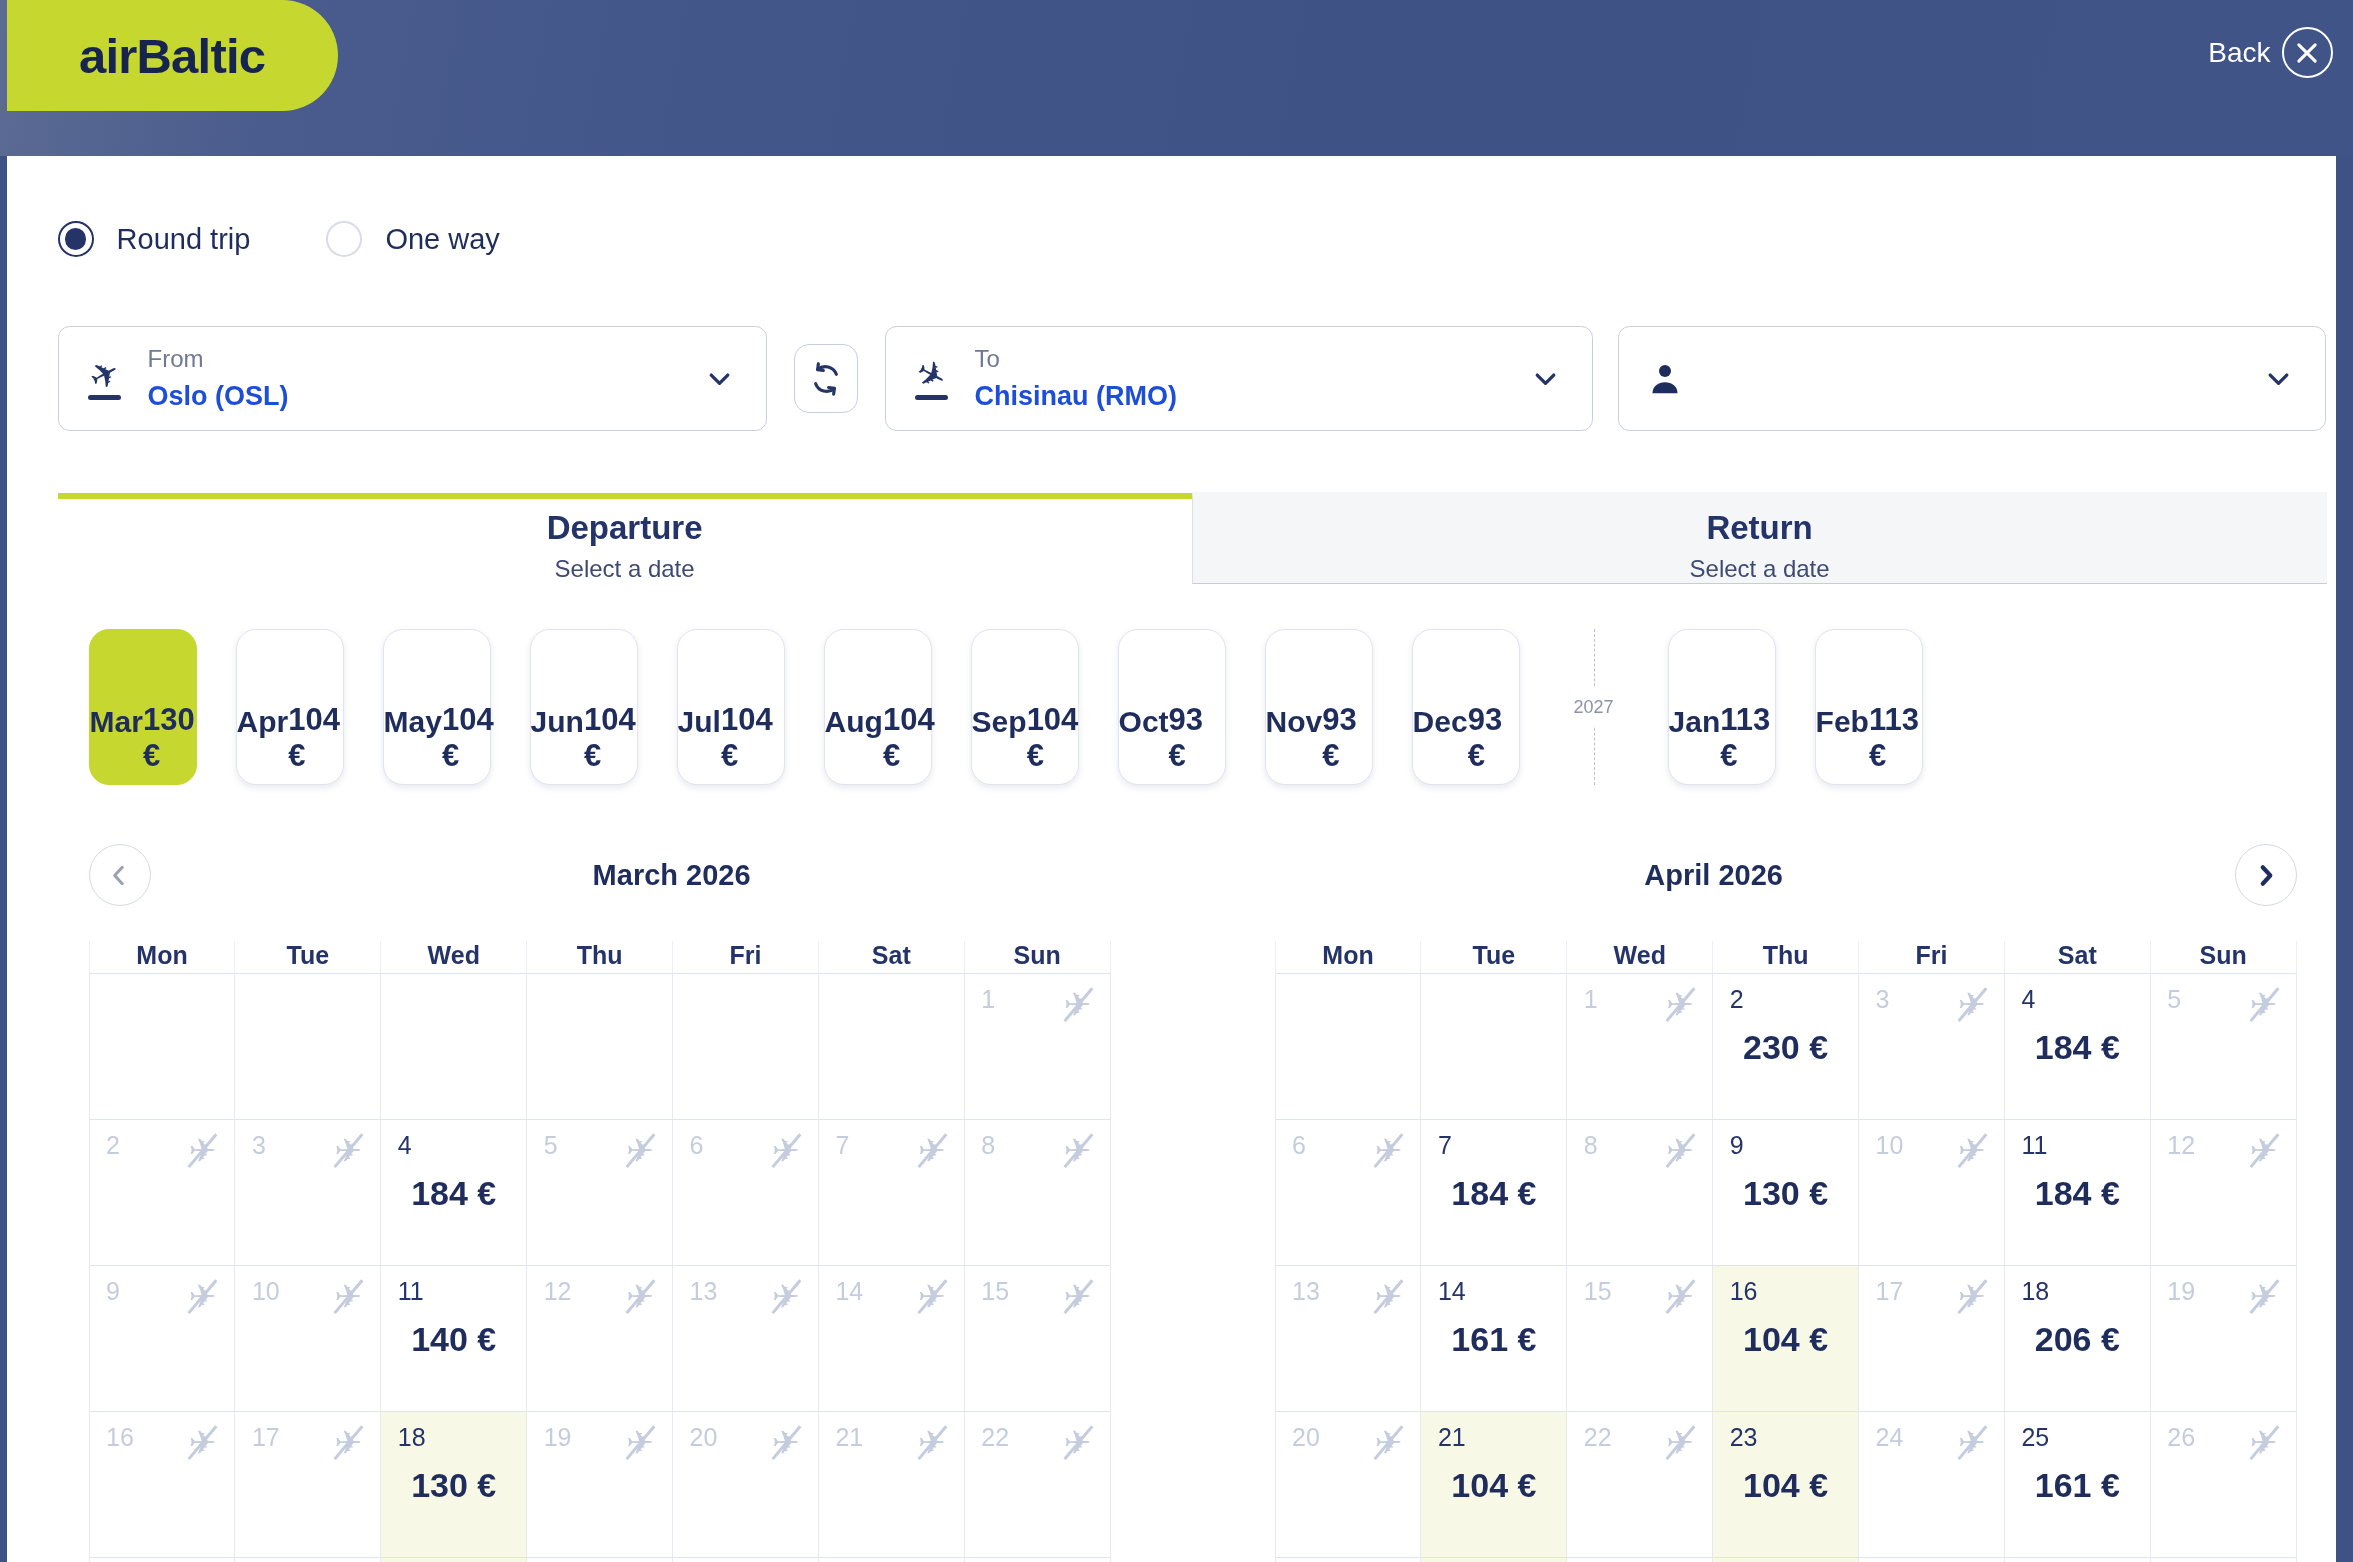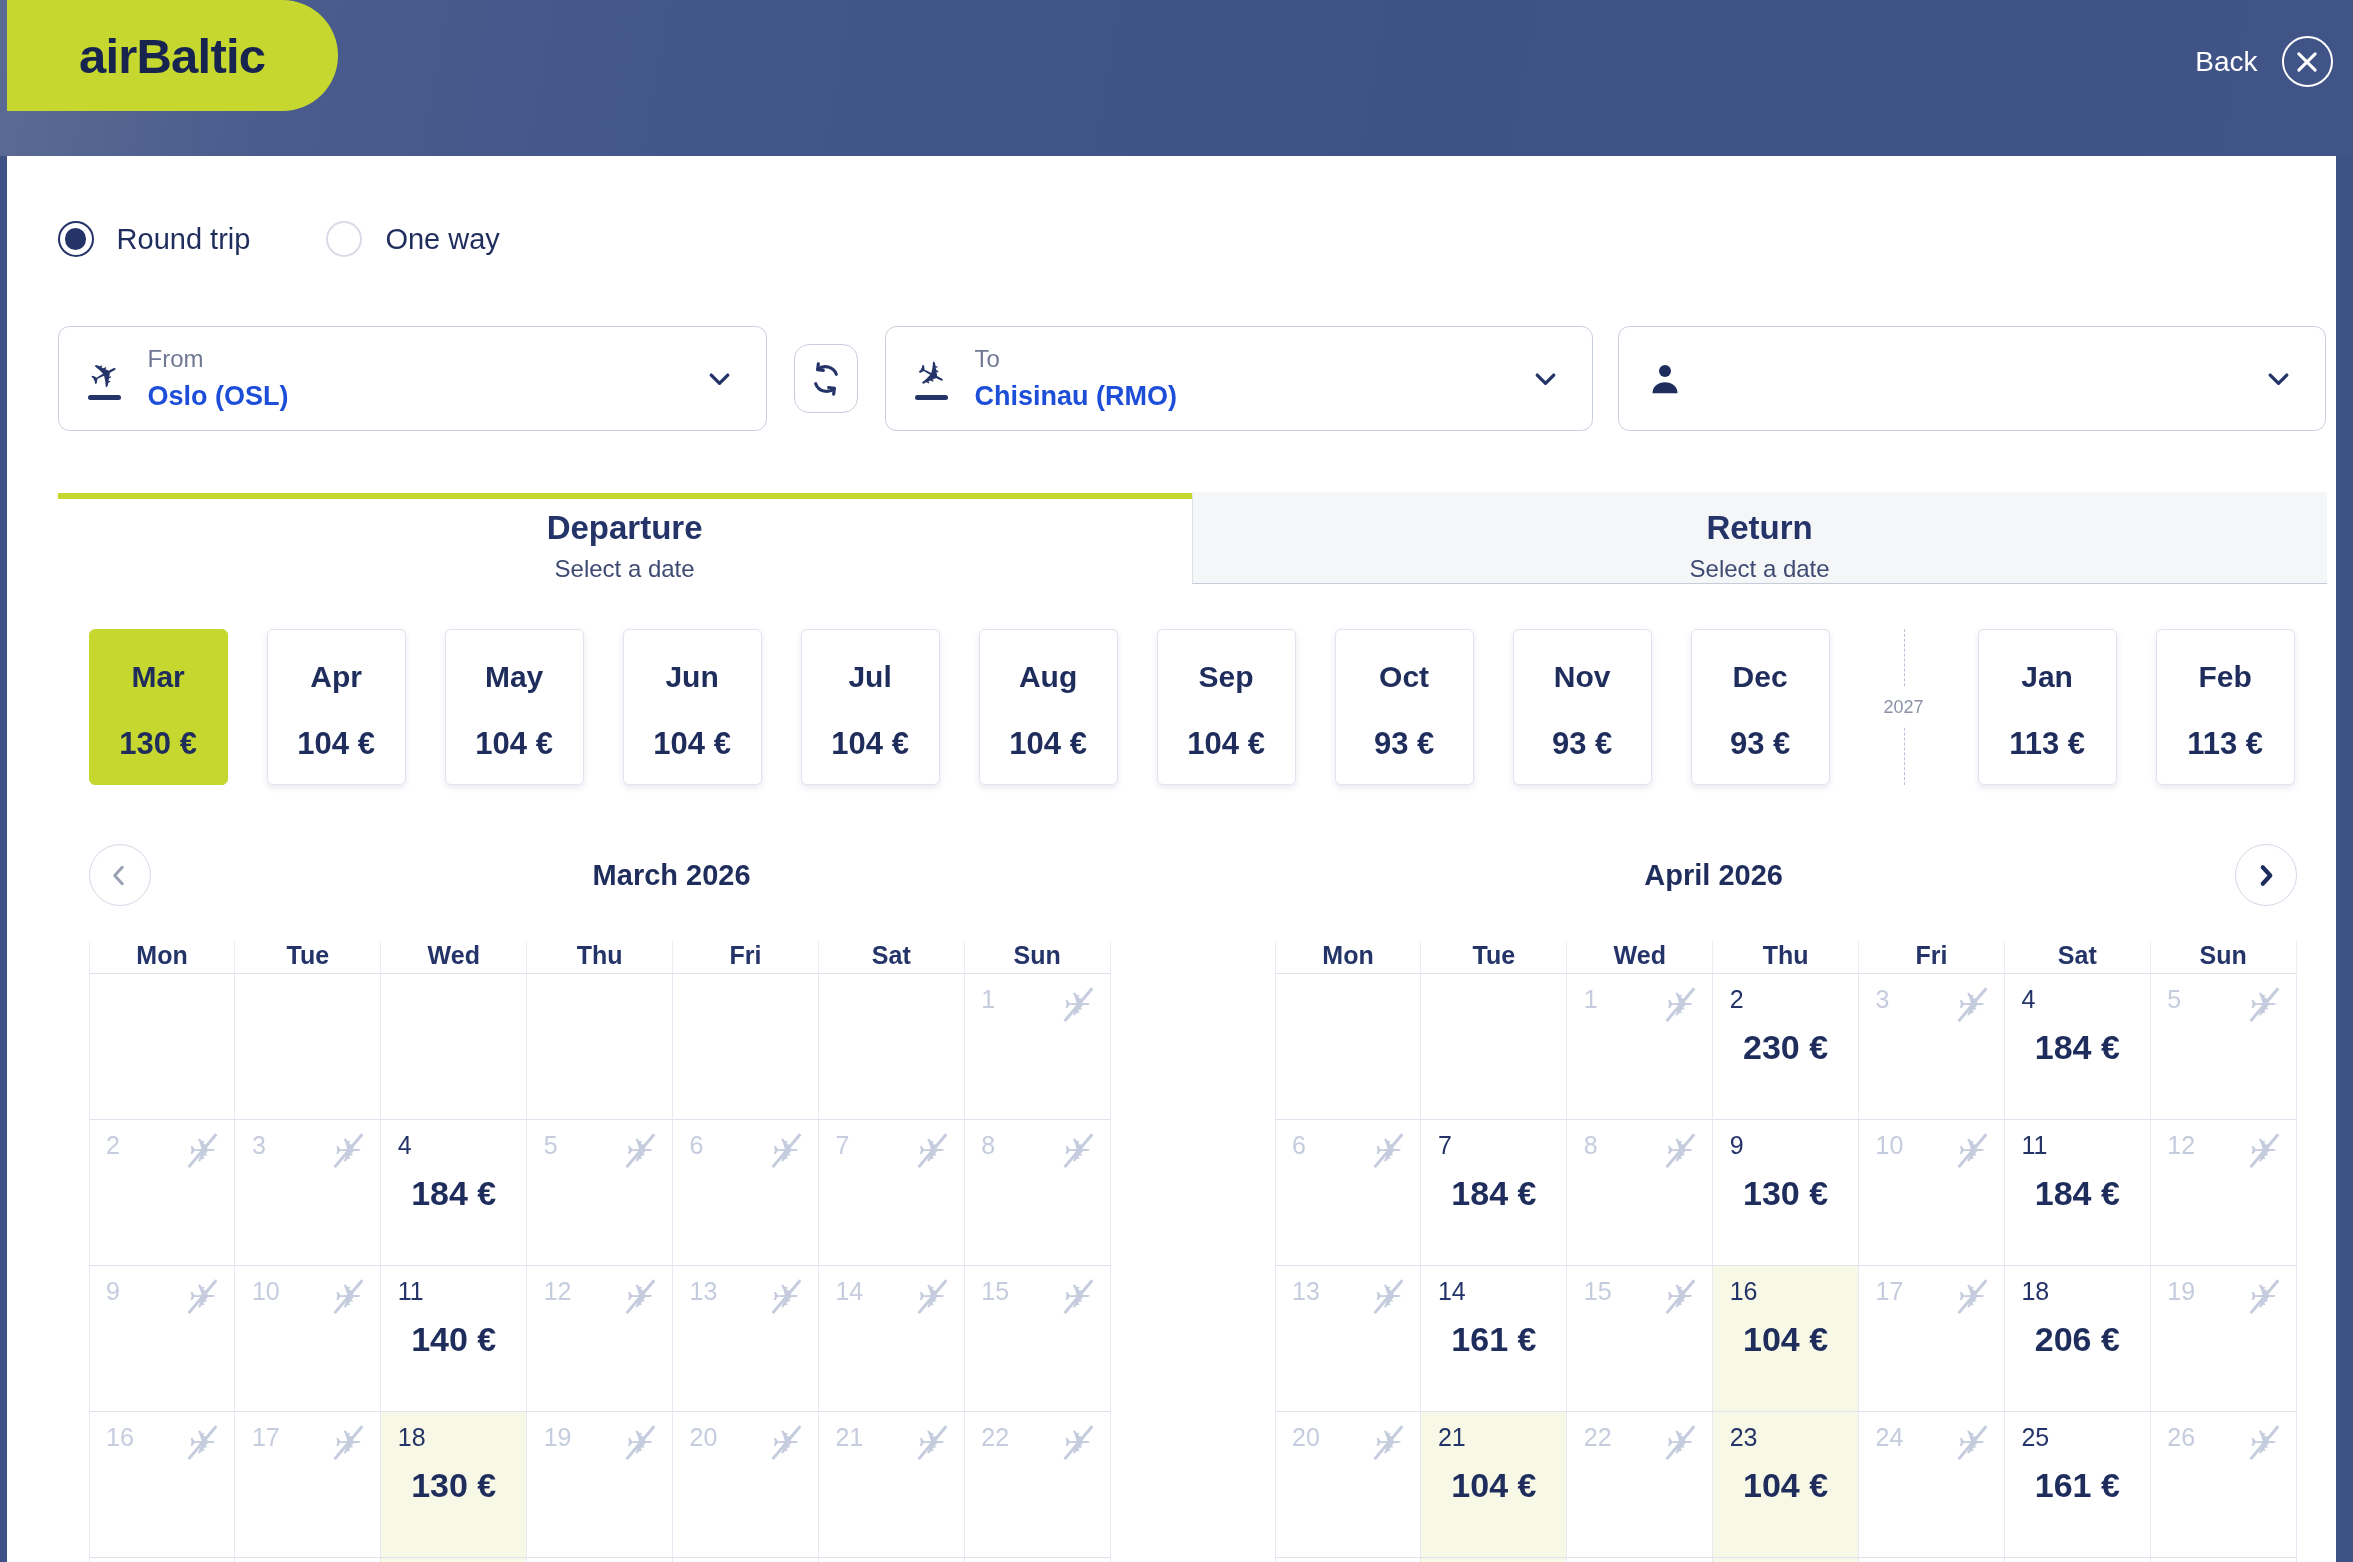--- a/index.html
+++ b/index.html
@@ -15,21 +15,21 @@
     position:absolute; top:0; left:0; width:2354px; height:156px;
     background:linear-gradient(100deg,#5b6b94 0%,#4a5c8d 12%,#43568a 30%,#3f5286 60%,#415488 100%);
   }
   .logo {
     position:absolute; left:6.6px; top:0; width:331px; height:111px;
     background:#c6d72f; border-radius:0 58px 58px 0;
     display:flex; align-items:center; justify-content:center;
   }
   .logo span { font-size:49px; font-weight:700; color:#16244f; letter-spacing:-0.8px; }
   .header-right {
-    position:absolute; right:21.4px; top:36px; display:flex; align-items:center; gap:24px;
+    position:absolute; right:21.4px; top:27px; display:flex; align-items:center; gap:11px;
   }
   .back-label { color:#fff; font-size:28px; cursor:pointer; }
   .close-btn {
     width:51px; height:51px; border:2.5px solid #fff; border-radius:50%;
     display:flex; align-items:center; justify-content:center; cursor:pointer;
   }
   
   .panel {
     position:absolute; left:6.6px; top:156px; width:2329px; height:1406px;
     background:#fff; padding-left:51px; overflow:hidden;
@@ -69,23 +69,23 @@
   .tabs-row { margin-top:61px; display:flex; width:2269px; height:92px;align-items:center; }
   .tab { flex:1; display:flex; flex-direction:column; align-items:center; cursor:pointer; }
   .tab-departure { background:#fff; border-top:6.6px solid #c6d72f; padding-top:10.7px; }
   .tab-return { background:#f5f6f8; border-top:6.6px solid #f5f6f8; border-bottom:1.6px solid #c8ccd9;
                 border-left:0.8px solid #dcdfe8; padding-top:10.7px; }
   .tab-title { font-size:33px; font-weight:700; color:#243468; }
   .tab-sub { font-size:24px; color:#3e4a72; margin-top:8.2px; }
   
   .months-row { margin-top:45px; margin-left:31px; display:flex; align-items:stretch; gap:39px; height:156px; }
   .month-pill {
-    width:139px; border-radius:6px; background:#fff; border:0.8px solid #e0e4ef;
+    width:108px; border-radius:20px; background:#fff; border:0.8px solid #e0e4ef;
     box-shadow:0 2.5px 6.6px rgba(36,52,104,0.10);
-    display:flex; flex-direction:column; align-items:center; padding-top:30px; cursor:pointer;
+    display:flex; align-items:center; padding-top:30px; cursor:pointer;
   }
   .month-pill.selected { background:#c6d72f; border-color:#c6d72f; box-shadow:none; }
   .month-name { font-size:30px; font-weight:700; color:#1f2d5c; }
   .month-price { font-size:31px; font-weight:700; color:#1f2d5c; margin-top:32px; }
   .year-divider { width:70px; position:relative; display:flex; align-items:center; justify-content:center; }
   .year-divider::before {
     content:""; position:absolute; left:50%; top:0; bottom:0; width:0;
     border-left:1.6px dashed #b9c0d4;
   }
   .year-label { position:relative; background:#fff; padding:8.2px 1.6px; font-size:18px; color:#8b92a8; }

